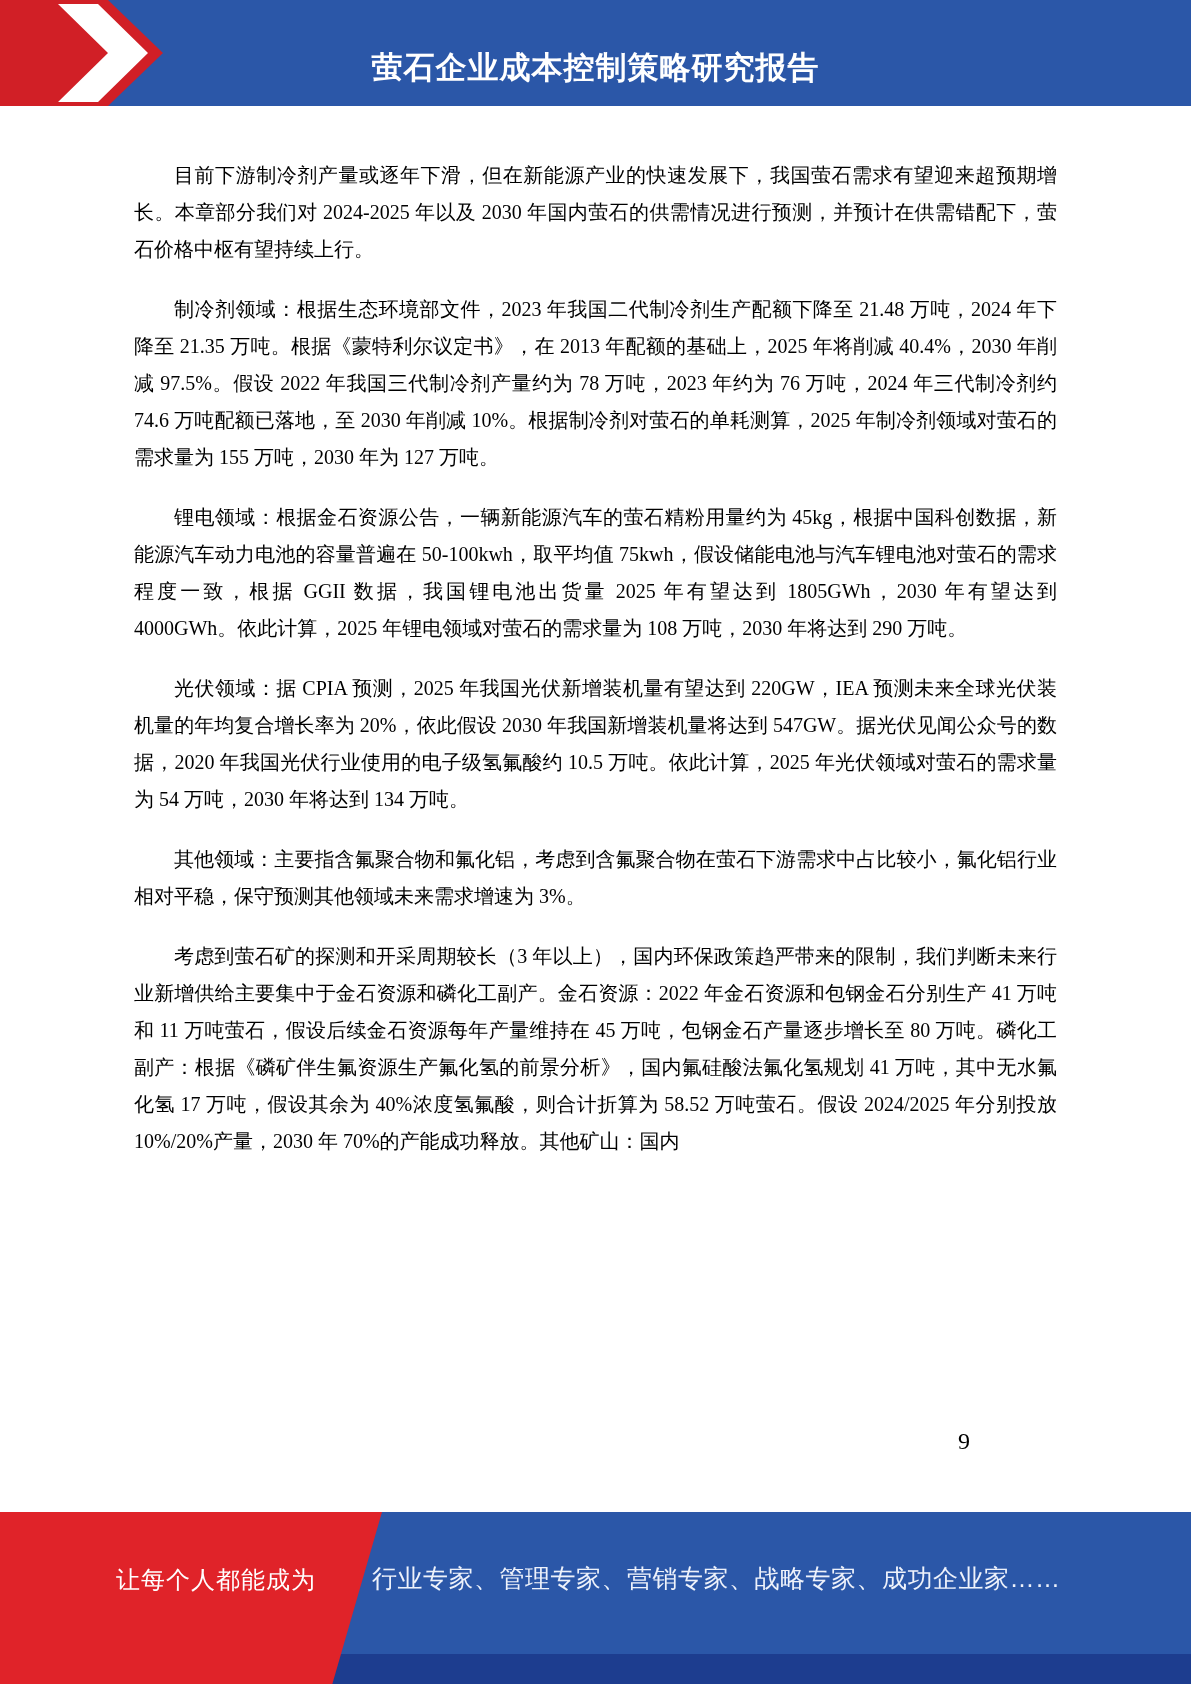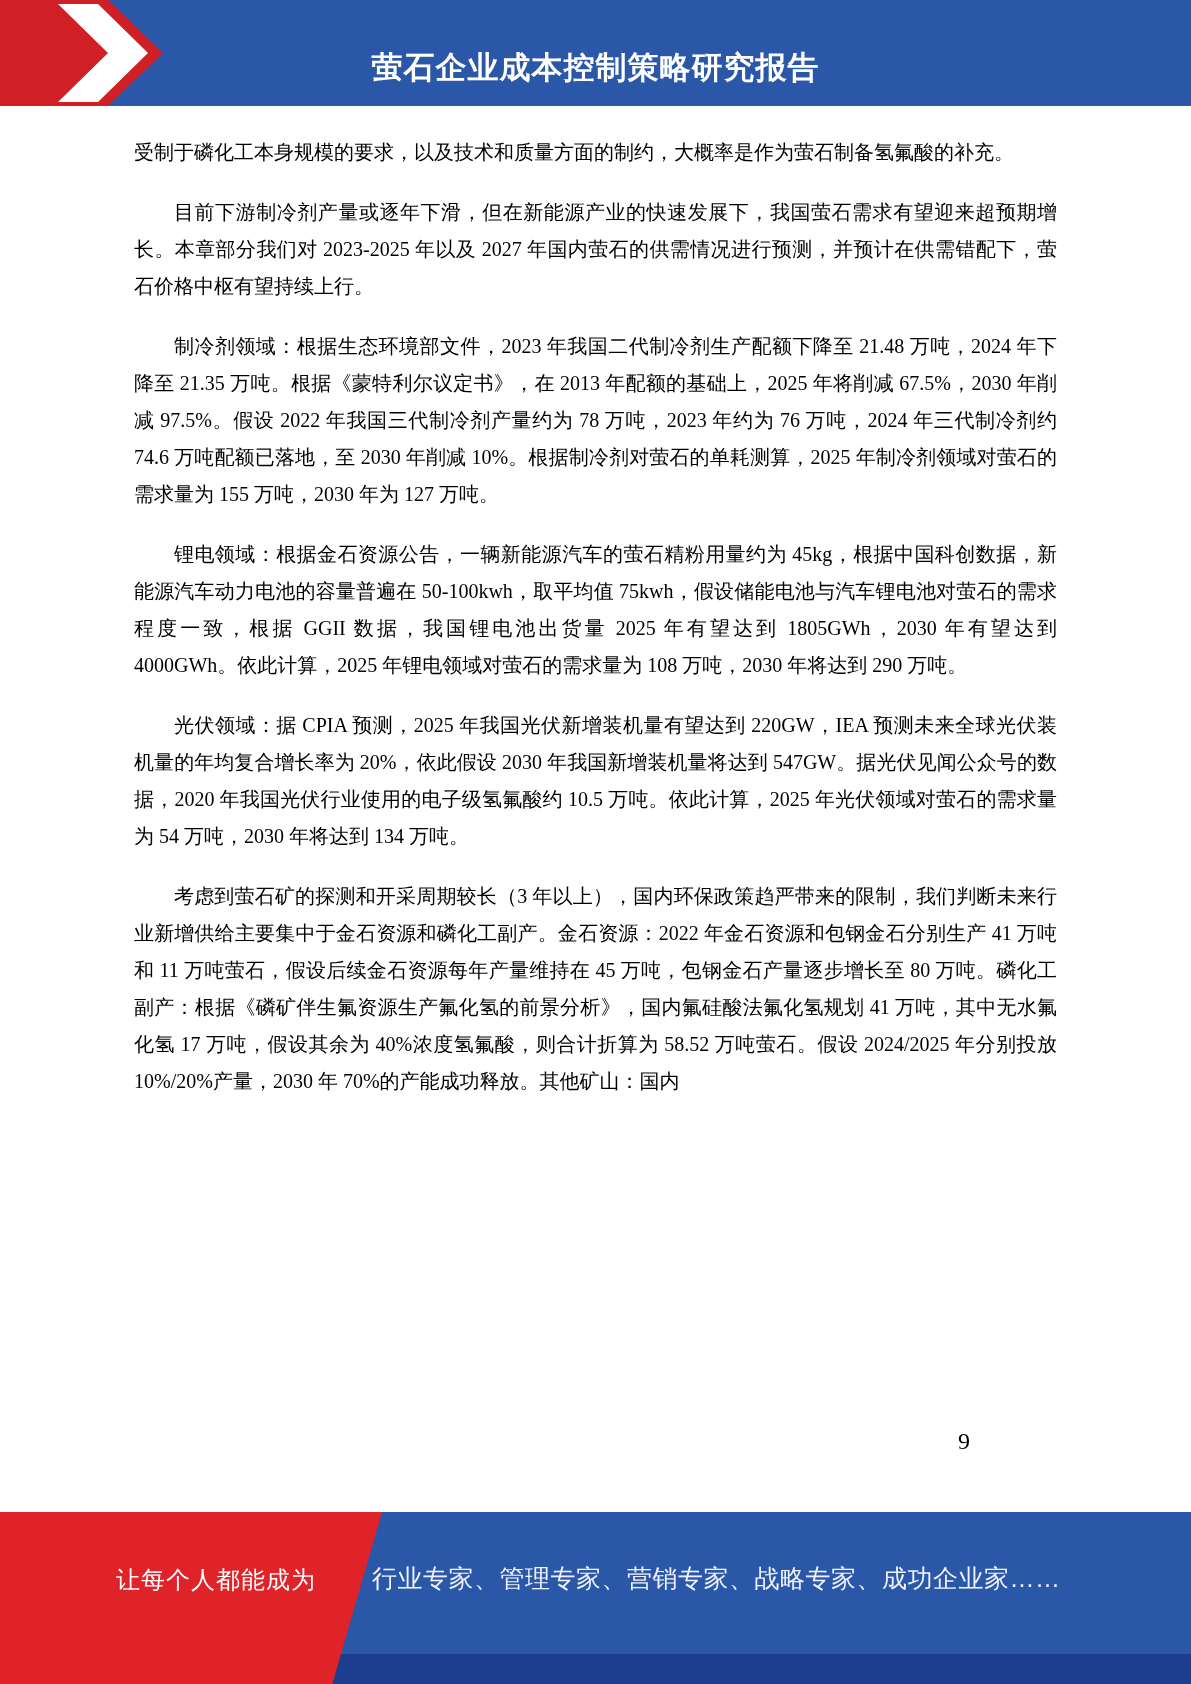--- a/index.html
+++ b/index.html
@@ -96,25 +96,25 @@
     <span class="arrow">
       <svg width="175" height="106" viewBox="0 0 175 106" xmlns="http://www.w3.org/2000/svg">
         <polygon points="0,0 108,0 163,53 108,106 0,106" fill="#d11f26"></polygon>
         <polygon points="58,4 98,4 148,53 98,102 58,102 108,53" fill="#ffffff"></polygon>
       </svg>
     </span>
     <h1 class="title">萤石企业成本控制策略研究报告</h1>
   </header>
 
   <main class="content">
-    <p class="para no-indent">受制于磷化工本身规模的要求，以及技术和质量方面的制约，大概率是作为萤石制备氢氟酸的补充。</p>
-    <p class="para">目前下游制冷剂产量或逐年下滑，但在新能源产业的快速发展下，我国萤石需求有望迎来超预期增长。本章部分我们对 2023-2025 年以及 2027 年国内萤石的供需情况进行预测，并预计在供需错配下，萤石价格中枢有望持续上行。</p>
-    <p class="para">制冷剂领域：根据生态环境部文件，2023 年我国二代制冷剂生产配额下降至 21.48 万吨，2024 年下降至 21.35 万吨。根据《蒙特利尔议定书》，在 2013 年配额的基础上，2025 年将削减 67.5%，2030 年削减 97.5%。假设 2022 年我国三代制冷剂产量约为 78 万吨，2023 年约为 76 万吨，2024 年三代制冷剂约 74.6 万吨配额已落地，至 2030 年削减 10%。根据制冷剂对萤石的单耗测算，2025 年制冷剂领域对萤石的需求量为 155 万吨，2030 年为 127 万吨。</p>
+    <p class="para">目前下游制冷剂产量或逐年下滑，但在新能源产业的快速发展下，我国萤石需求有望迎来超预期增长。本章部分我们对 2024-2025 年以及 2030 年国内萤石的供需情况进行预测，并预计在供需错配下，萤石价格中枢有望持续上行。</p>
+    <p class="para">制冷剂领域：根据生态环境部文件，2023 年我国二代制冷剂生产配额下降至 21.48 万吨，2024 年下降至 21.35 万吨。根据《蒙特利尔议定书》，在 2013 年配额的基础上，2025 年将削减 40.4%，2030 年削减 97.5%。假设 2022 年我国三代制冷剂产量约为 78 万吨，2023 年约为 76 万吨，2024 年三代制冷剂约 74.6 万吨配额已落地，至 2030 年削减 10%。根据制冷剂对萤石的单耗测算，2025 年制冷剂领域对萤石的需求量为 155 万吨，2030 年为 127 万吨。</p>
     <p class="para">锂电领域：根据金石资源公告，一辆新能源汽车的萤石精粉用量约为 45kg，根据中国科创数据，新能源汽车动力电池的容量普遍在 50-100kwh，取平均值 75kwh，假设储能电池与汽车锂电池对萤石的需求程度一致，根据 GGII 数据，我国锂电池出货量 2025 年有望达到 1805GWh，2030 年有望达到 4000GWh。依此计算，2025 年锂电领域对萤石的需求量为 108 万吨，2030 年将达到 290 万吨。</p>
     <p class="para">光伏领域：据 CPIA 预测，2025 年我国光伏新增装机量有望达到 220GW，IEA 预测未来全球光伏装机量的年均复合增长率为 20%，依此假设 2030 年我国新增装机量将达到 547GW。据光伏见闻公众号的数据，2020 年我国光伏行业使用的电子级氢氟酸约 10.5 万吨。依此计算，2025 年光伏领域对萤石的需求量为 54 万吨，2030 年将达到 134 万吨。</p>
+    <p class="para">其他领域：主要指含氟聚合物和氟化铝，考虑到含氟聚合物在萤石下游需求中占比较小，氟化铝行业相对平稳，保守预测其他领域未来需求增速为 3%。</p>
     <p class="para">考虑到萤石矿的探测和开采周期较长（3 年以上），国内环保政策趋严带来的限制，我们判断未来行业新增供给主要集中于金石资源和磷化工副产。金石资源：2022 年金石资源和包钢金石分别生产 41 万吨和 11 万吨萤石，假设后续金石资源每年产量维持在 45 万吨，包钢金石产量逐步增长至 80 万吨。磷化工副产：根据《磷矿伴生氟资源生产氟化氢的前景分析》，国内氟硅酸法氟化氢规划 41 万吨，其中无水氟化氢 17 万吨，假设其余为 40%浓度氢氟酸，则合计折算为 58.52 万吨萤石。假设 2024/2025 年分别投放 10%/20%产量，2030 年 70%的产能成功释放。其他矿山：国内</p>
   </main>
 
   <div class="page-number">9</div>
 
   <footer class="footer">
     <div class="footer-strip"></div>
     <div class="footer-red"></div>
     <div class="footer-left">让每个人都能成为</div>
     <div class="footer-right">行业专家、管理专家、营销专家、战略专家、成功企业家……</div>

